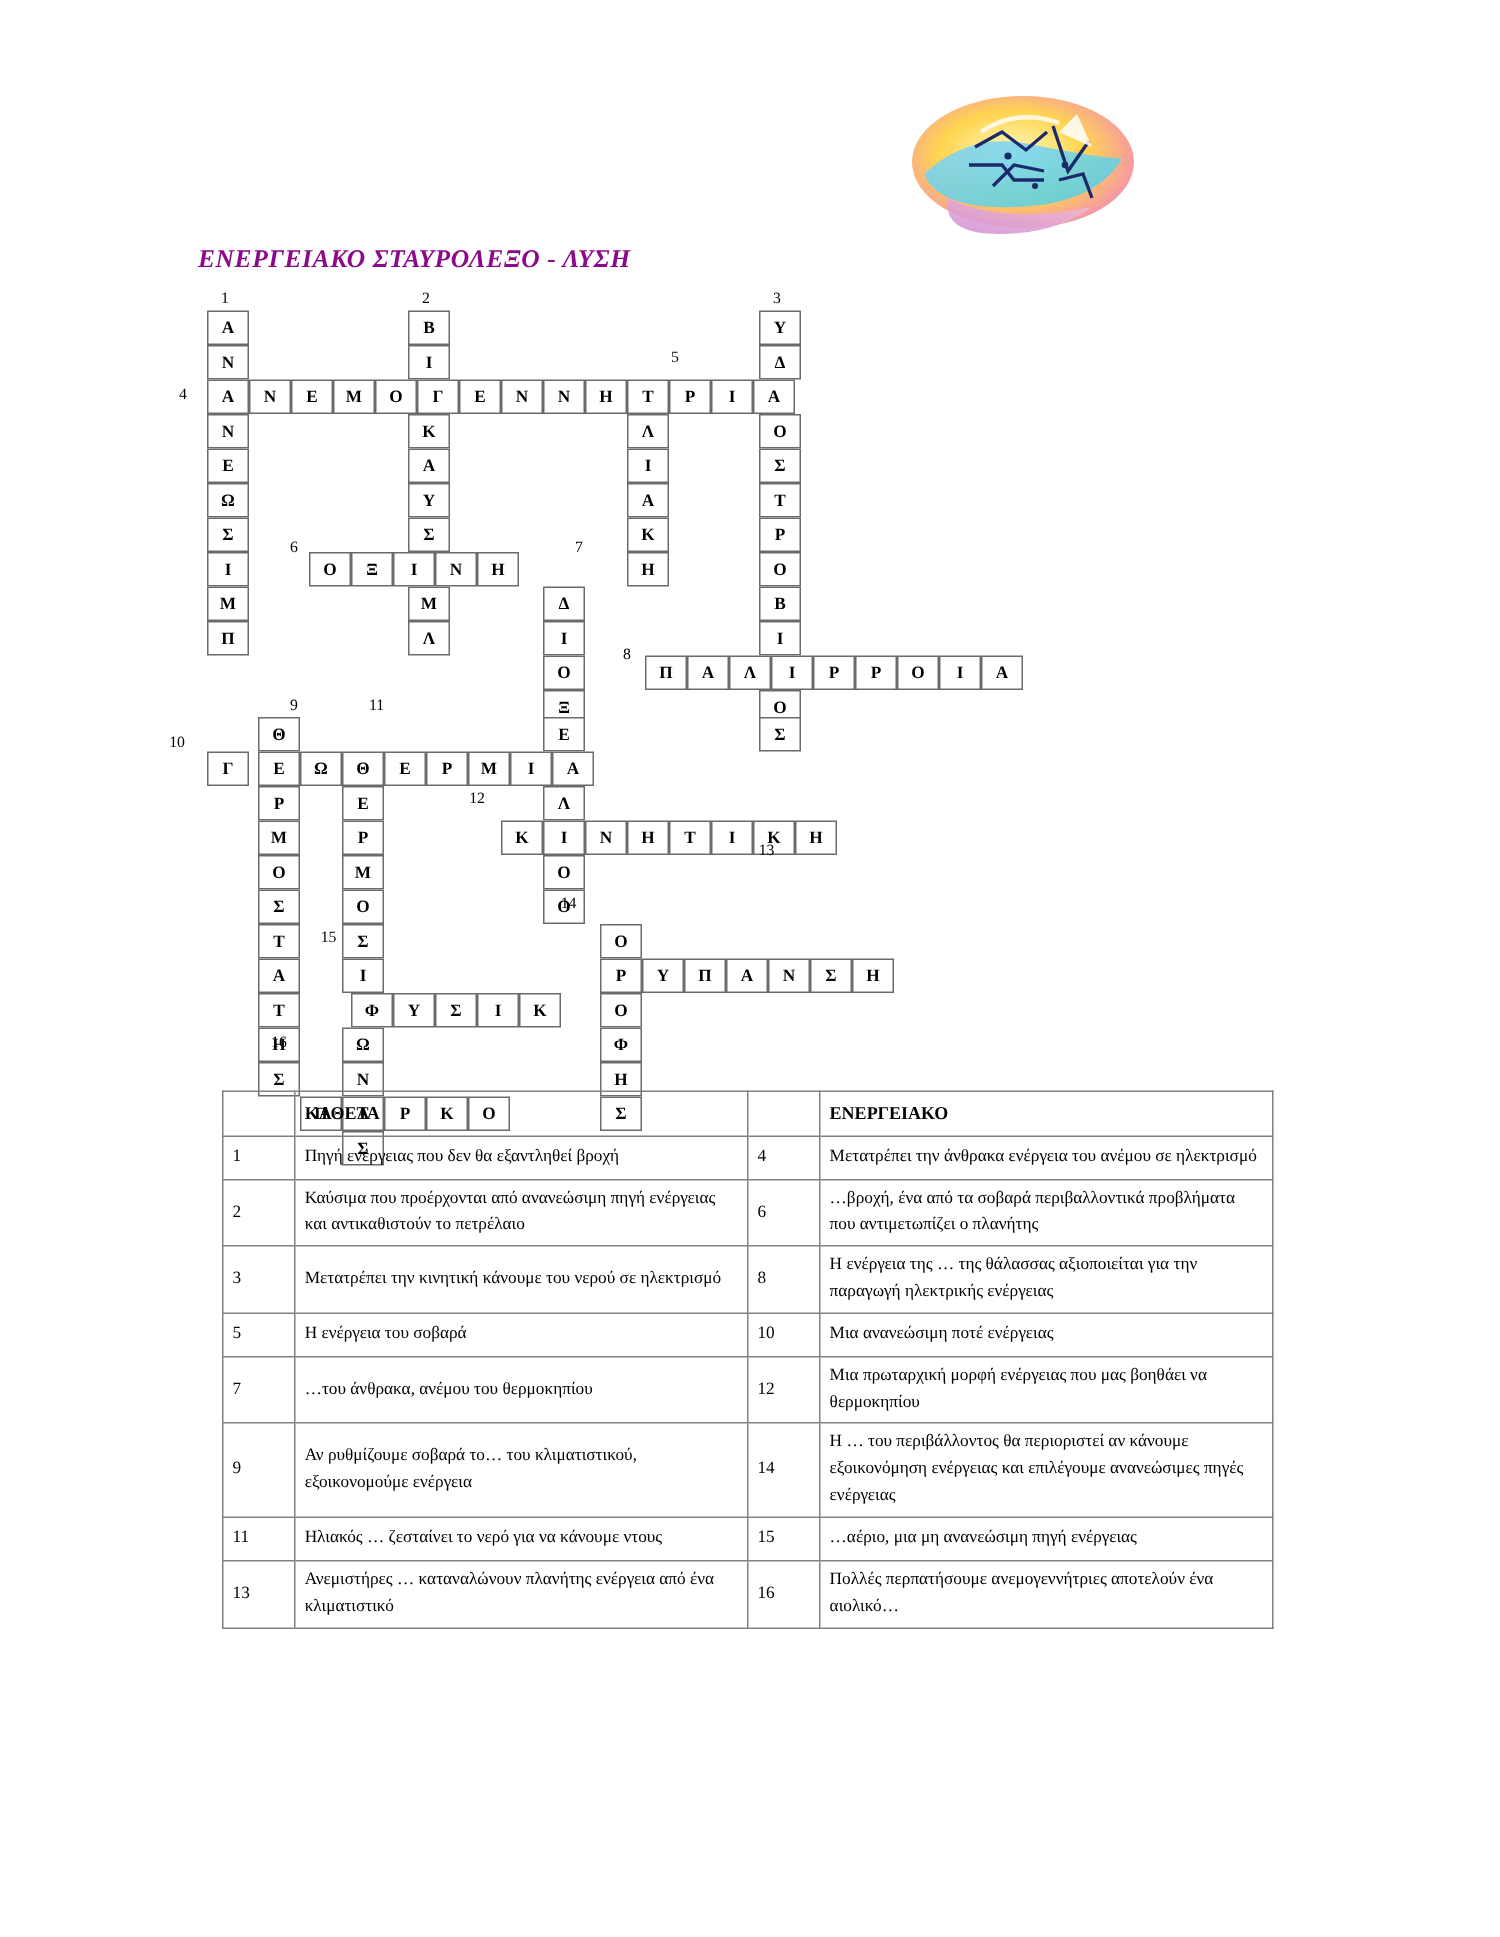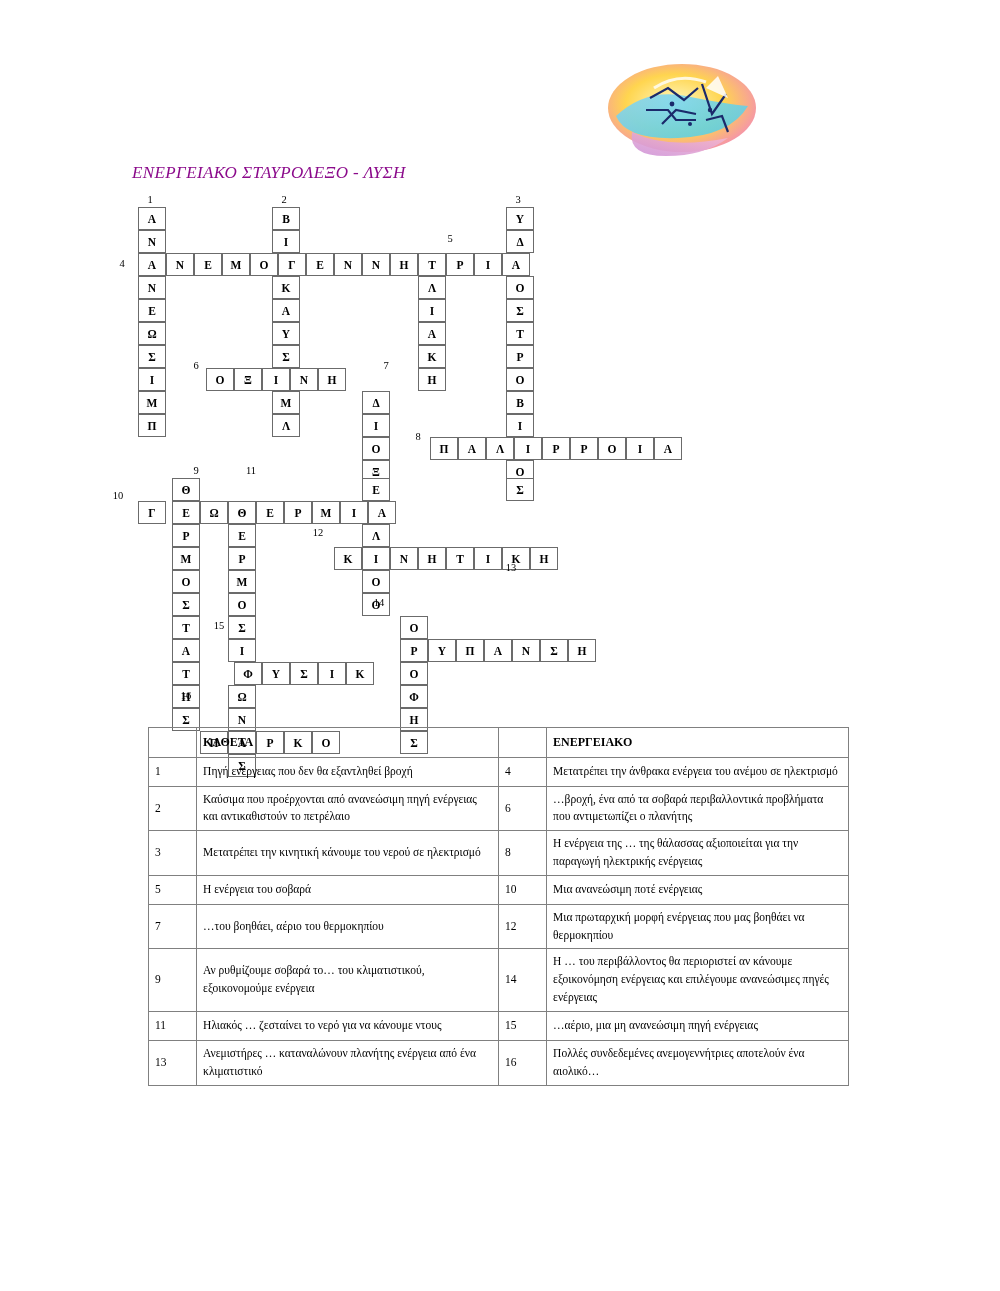--- a/index.html
+++ b/index.html
@@ -28,21 +28,21 @@
     height: 100px;
   }
 
   
   .title {
     position: absolute;
     left: 132px;
     top: 163px;
     font-family: "Liberation Serif", serif;
     font-style: italic;
-    font-weight: normal;
+    font-weight: bold;
     font-size: 17px;
     color: #8b0a8b;
     letter-spacing: 0.4px;
     white-space: nowrap;
   }
 
   
   .grid {
     position: absolute;
     left: 110px;
@@ -327,38 +327,38 @@
           <td class="col-text">Η ενέργεια της … της θάλασσας αξιοποιείται για την παραγωγή ηλεκτρικής ενέργειας</td>
         </tr>
         <tr>
           <td class="col-num">5</td>
           <td class="col-text">Η ενέργεια του σοβαρά</td>
           <td class="col-num">10</td>
           <td class="col-text">Μια ανανεώσιμη ποτέ ενέργειας</td>
         </tr>
         <tr>
           <td class="col-num">7</td>
-          <td class="col-text">…του βοηθάει, αέριο του θερμοκηπίου</td>
+          <td class="col-text">…του άνθρακα, ανέμου του θερμοκηπίου</td>
           <td class="col-num">12</td>
           <td class="col-text">Μια πρωταρχική μορφή ενέργειας που μας βοηθάει να θερμοκηπίου</td>
         </tr>
         <tr>
           <td class="col-num">9</td>
           <td class="col-text">Αν ρυθμίζουμε σοβαρά το… του κλιματιστικού, εξοικονομούμε ενέργεια</td>
           <td class="col-num">14</td>
           <td class="col-text">Η … του περιβάλλοντος θα περιοριστεί αν κάνουμε εξοικονόμηση ενέργειας και επιλέγουμε ανανεώσιμες πηγές ενέργειας</td>
         </tr>
         <tr>
           <td class="col-num">11</td>
           <td class="col-text">Ηλιακός … ζεσταίνει το νερό για να κάνουμε ντους</td>
           <td class="col-num">15</td>
           <td class="col-text">…αέριο, μια μη ανανεώσιμη πηγή ενέργειας</td>
         </tr>
         <tr>
           <td class="col-num">13</td>
           <td class="col-text">Ανεμιστήρες … καταναλώνουν πλανήτης ενέργεια από ένα κλιματιστικό</td>
           <td class="col-num">16</td>
-          <td class="col-text">Πολλές συνδεδεμένες ανεμογεννήτριες αποτελούν ένα αιολικό…</td>
+          <td class="col-text">Πολλές περπατήσουμε ανεμογεννήτριες αποτελούν ένα αιολικό…</td>
         </tr>
       </tbody>
   </table>
 
 </div>
 
 </body></html>

